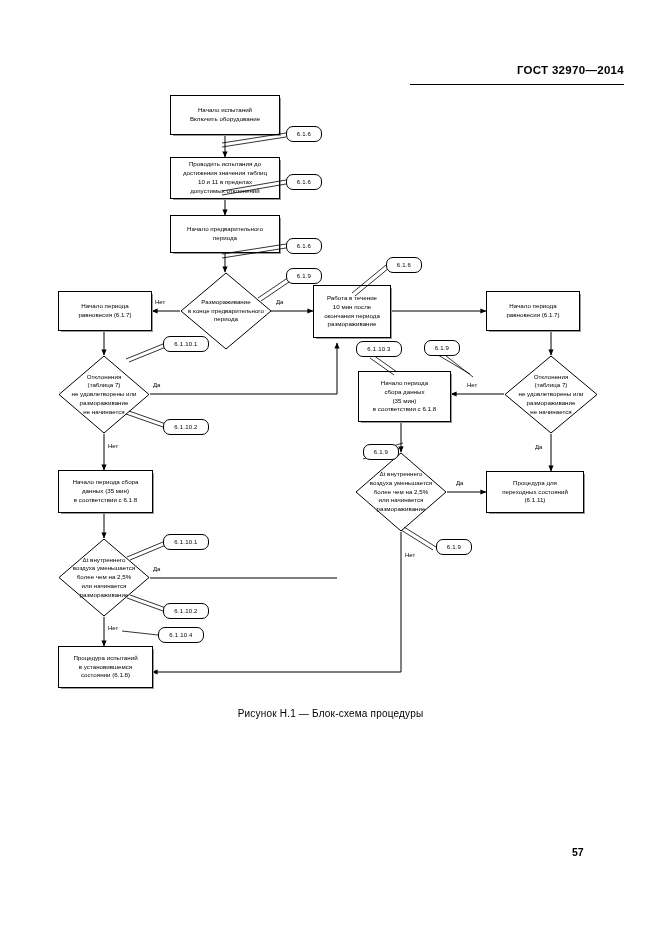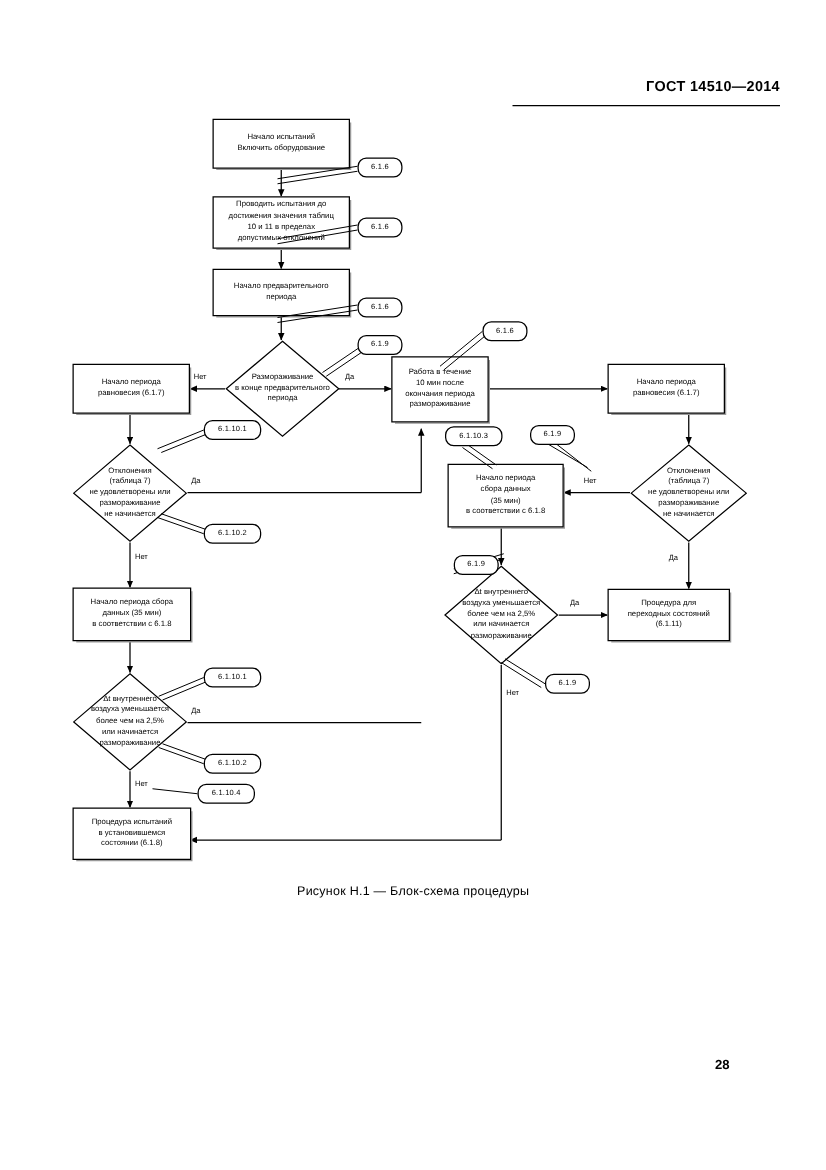--- a/index.html
+++ b/index.html
@@ -120,21 +120,21 @@
     z-index: 4;
     line-height: 1;
   }
   .nodetext-line { display: block; }
 </style>
 </head>
 <body>
 
 <div id="page">
 
-  <div class="doc-id">ГОСТ 14510—2014</div>
+  <div class="doc-id">ГОСТ 32970—2014</div>
   <div class="header-rule"></div>
 
   <svg id="connectors" viewBox="0 0 661 936">
     <defs>
       <marker id="ah" markerWidth="7" markerHeight="7" refX="5.6" refY="2.6" orient="auto">
         <path d="M0,0 L6,2.6 L0,5.2 z" fill="#000"></path>
       </marker>
     </defs>
     <g stroke="#000" stroke-width="1" fill="none">
 
@@ -405,15 +405,15 @@
     <span>Да</span>
   </div>
   <div class="edge-label" style="left:455px; top:480px;">
     <span>Да</span>
   </div>
   <div class="edge-label" style="left:404px; top:552px;">
     <span>Нет</span>
   </div>
 
   <div class="figure-caption">Рисунок  Н.1 — Блок-схема процедуры</div>
-  <div class="page-number">28</div>
+  <div class="page-number">57</div>
 
 </div>
 
 </body></html>

